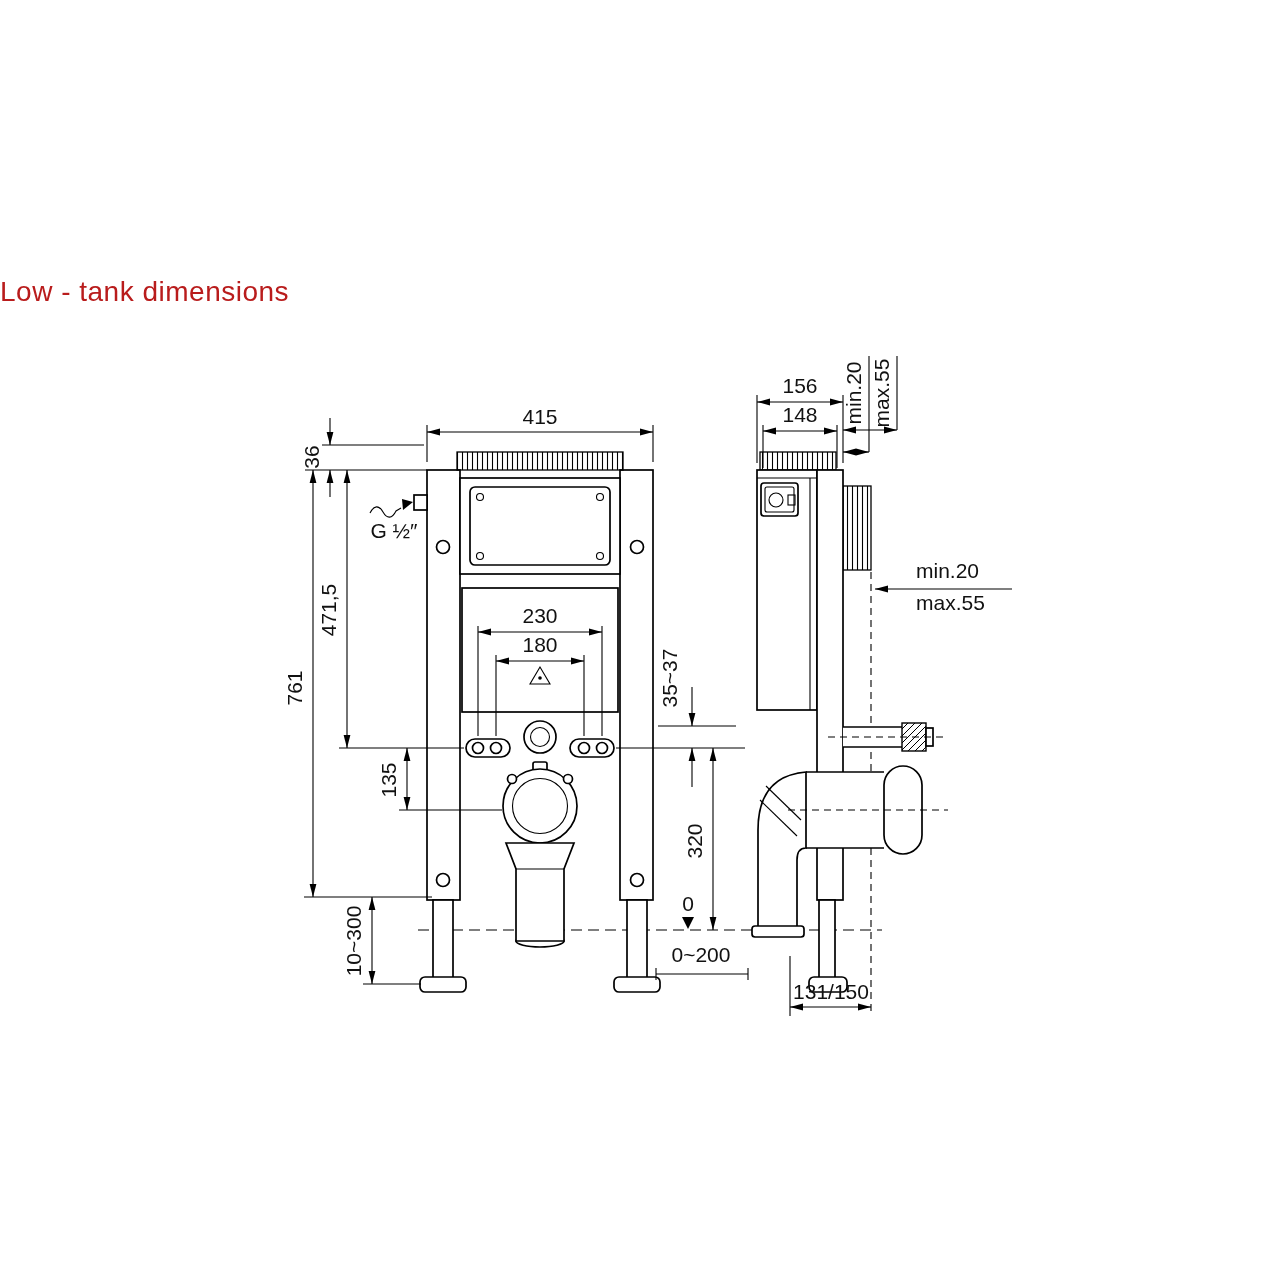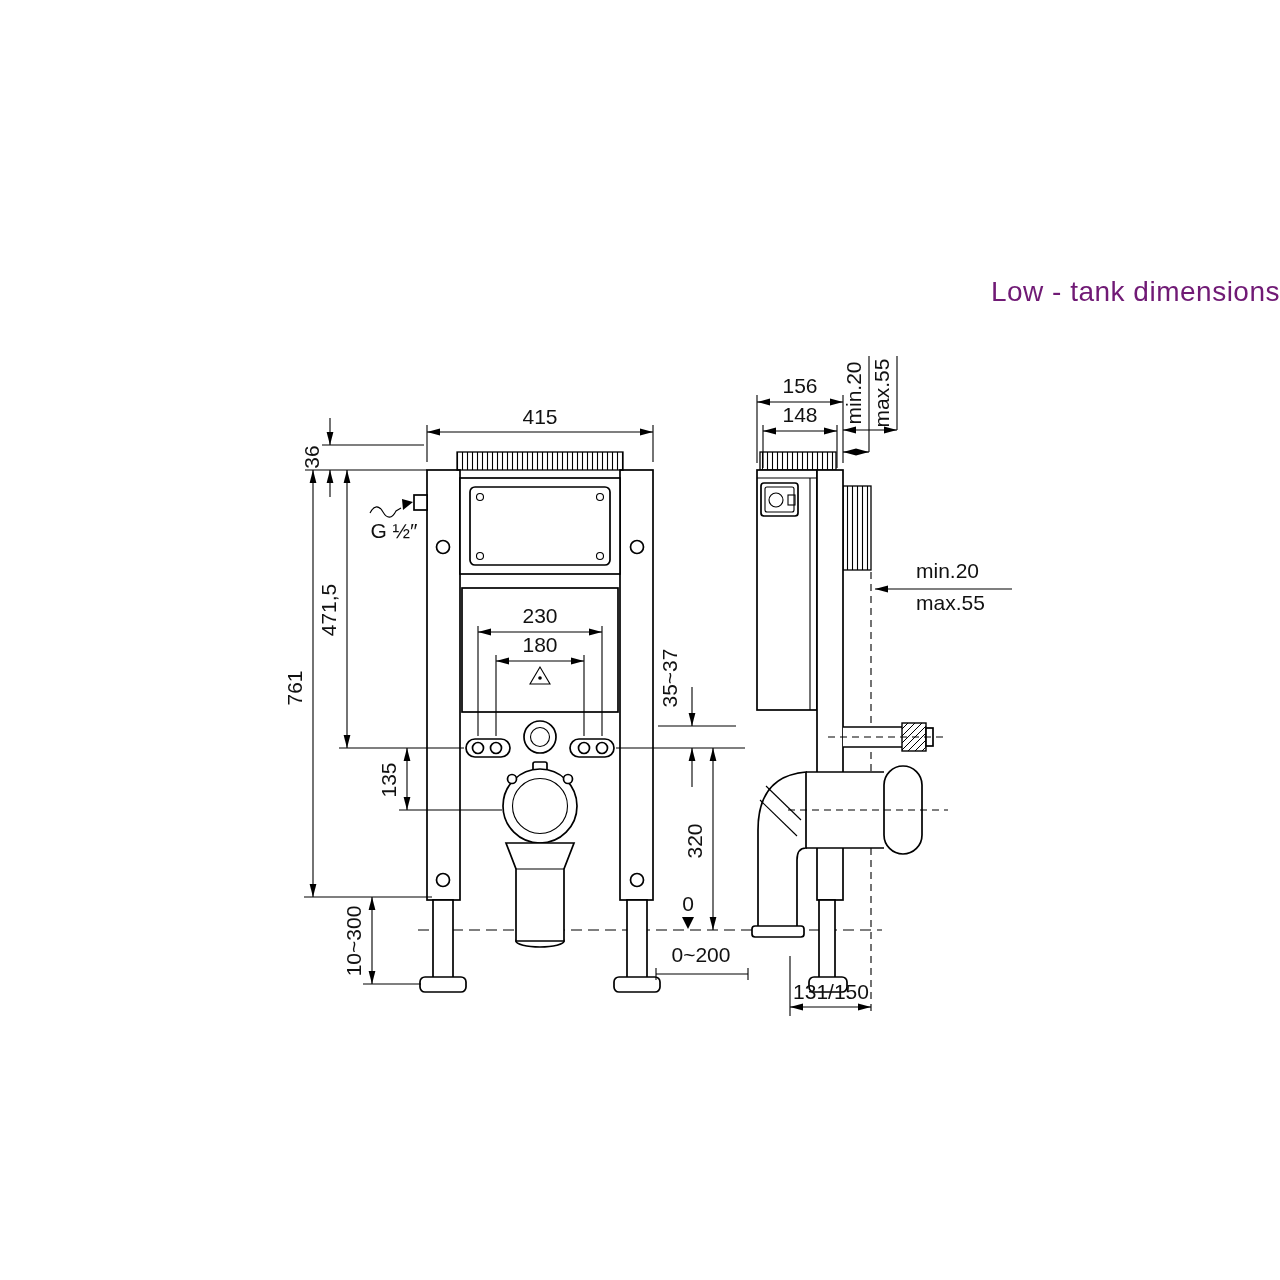--- a/index.html
+++ b/index.html
@@ -1,19 +1,19 @@
 <!DOCTYPE html>
 <html><head>
 <meta charset="utf-8">
 <style>
   html,body { margin:0; padding:0; background:#ffffff; }
   body { width:1280px; height:1280px; position:relative; font-family:"Liberation Sans",sans-serif; }
   .title {
     position:absolute; top:276px; left:0; width:100%;
-    text-align:right; font-size:28px; color:#701a75; letter-spacing:.5px;
+    text-align:left; font-size:28px; color:#b91c1c; letter-spacing:.5px;
   }
   svg { position:absolute; top:0; left:0; }
   .s    { stroke:#000; stroke-width:1.7; fill:none; }
   .sf   { stroke:#000; stroke-width:1.7; fill:#ffffff; }
   .thin { stroke:#000; stroke-width:1.1; fill:none; }
   .dim  { stroke:#000; stroke-width:1.1; fill:none; }
   .dash1{ stroke-dasharray:11 6; }
   .dash2{ stroke-dasharray:7 5; }
   text  { font-family:"Liberation Sans",sans-serif; font-size:21px; fill:#111; }
 </style>

